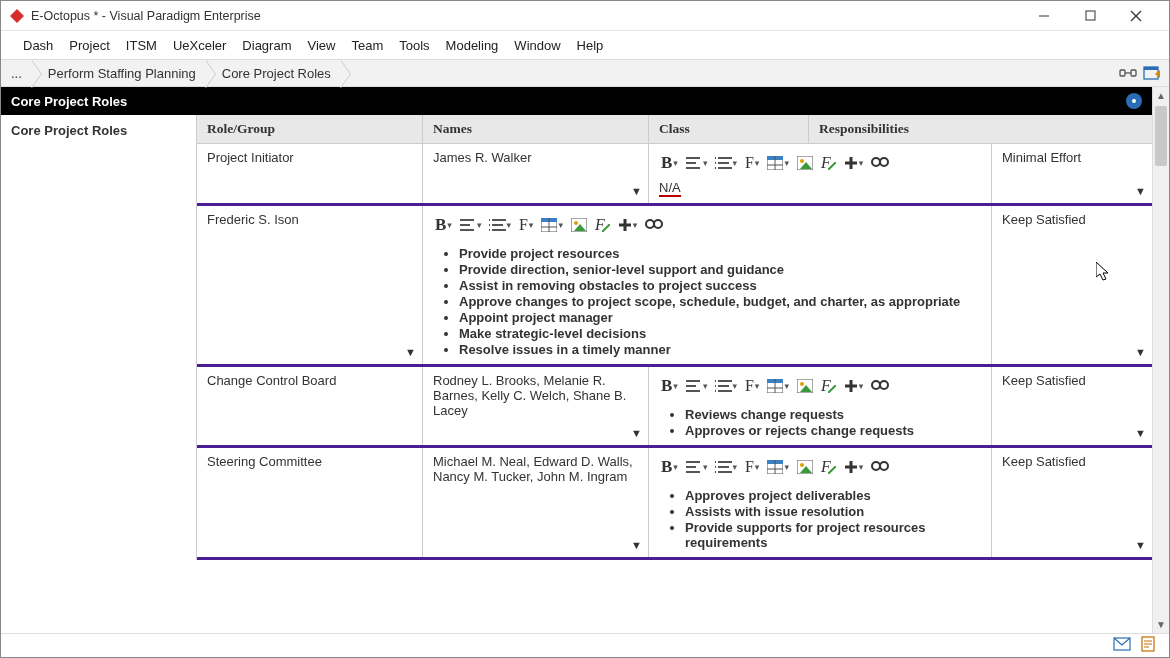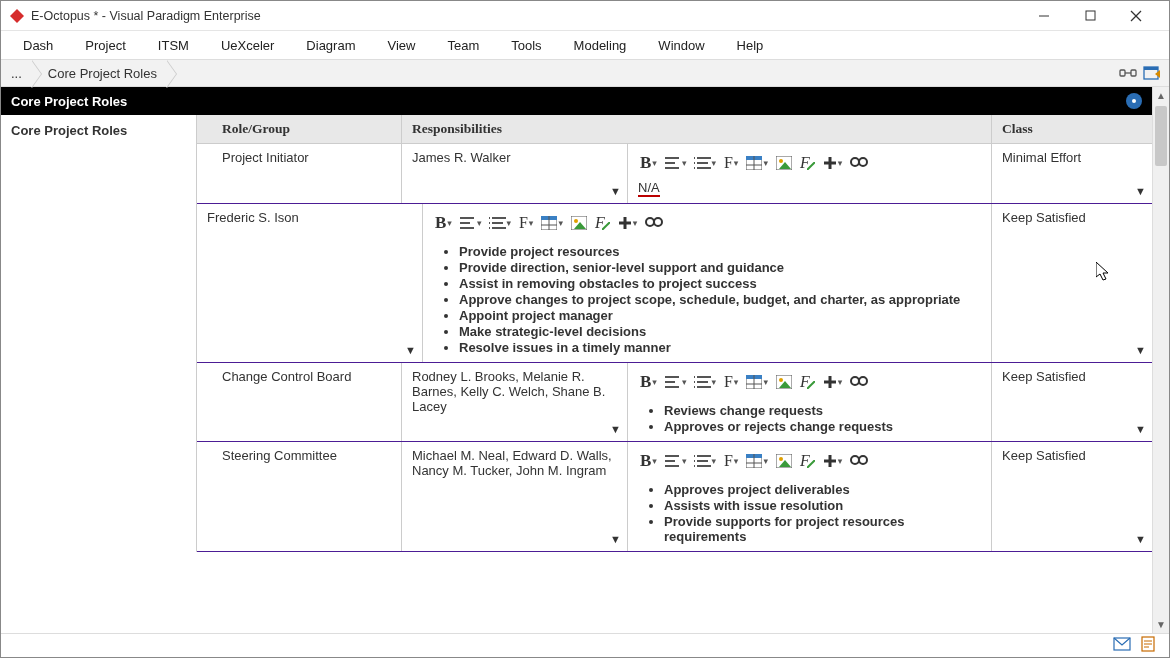--- a/index.html
+++ b/index.html
@@ -4,21 +4,21 @@
 <style>
   * { box-sizing: border-box; }
   html, body { margin:0; padding:0; font-family: "Segoe UI", Arial, sans-serif; font-size:13px; color:#333; background:#fff; }
   .window { width:1170px; height:658px; border:1px solid #888; display:flex; flex-direction:column; position:relative; overflow:hidden; }
   .titlebar { height:30px; display:flex; align-items:center; justify-content:space-between; padding:0 10px 0 8px; border-bottom:1px solid #e5e5e5; }
   .titlebar-left { display:flex; align-items:center; gap:6px; }
   .app-icon { width:16px; height:16px; display:inline-block; }
   .title-text { font-size:12.5px; color:#333; }
   .win-controls { display:flex; }
   .win-btn { width:46px; height:30px; display:flex; align-items:center; justify-content:center; font-size:14px; cursor:pointer; }
-  .menubar { height:28px; display:flex; align-items:center; gap:32px; padding:0 16px 0 22px; font-size:13px; color:#222; }
+  .menubar { height:28px; display:flex; align-items:center; gap:16px; padding:0 16px 0 22px; font-size:13px; color:#222; }
   .menubar span { cursor:pointer; }
   .breadcrumb-row { height:28px; display:flex; align-items:center; justify-content:space-between; background:#f2f2f2; border-top:1px solid #ddd; border-bottom:1px solid #ddd; padding-right:8px; }
   .breadcrumbs { display:flex; align-items:center; height:100%; }
   .crumb { display:flex; align-items:center; height:100%; padding:0 10px 0 16px; position:relative; background:#f2f2f2; font-size:13px; color:#333; cursor:pointer; }
   .crumb.first { padding-left:10px; }
   .crumb::after { content:""; position:absolute; right:-10px; top:0; width:0; height:0; border-top:14px solid transparent; border-bottom:14px solid transparent; border-left:10px solid #ccc; z-index:1; }
   .crumb::before { content:""; position:absolute; right:-9px; top:0; width:0; height:0; border-top:14px solid transparent; border-bottom:14px solid transparent; border-left:10px solid #f2f2f2; z-index:2; }
   .crumb:last-child::after, .crumb:last-child::before { display:block; }
   .bc-icons { display:flex; gap:6px; align-items:center; }
   .bc-icon { width:18px; height:18px; display:flex; align-items:center; justify-content:center; }
@@ -27,25 +27,25 @@
   .open-ref-row { display:flex; justify-content:flex-end; padding:14px 16px 10px 0; }
   .open-ref-btn { border:1px solid #bbb; background:#fff; padding:5px 10px; font-size:12.5px; cursor:pointer; border-radius:2px; }
   .section-header { background:#000; color:#fff; font-weight:bold; padding:6px 10px; font-size:13px; display:flex; justify-content:space-between; align-items:center; }
   .corner-circle { width:16px; height:16px; border-radius:50%; background:#2a6db4; display:flex; align-items:center; justify-content:center; }
   .main-grid { display:flex; }
   .left-panel { width:196px; border-right:1px solid #ccc; padding:8px 10px; font-weight:bold; font-size:13px; }
   .table { flex:1; }
   .thead { display:flex; background:#e8e8e8; border-bottom:1px solid #ccc; }
   .th { padding:6px 10px; font-weight:bold; font-size:13.5px; font-family: Georgia, "Times New Roman", serif; border-right:1px solid #ccc; }
   .th:last-child { border-right:none; }
-  .col-role { width:190px;margin-left:15px; }
+  .col-role { width:226px; }
   .col-names { width:226px; }
   .col-resp { flex:1; }
   .col-class { width:160px; }
-  .row { display:flex; border-bottom:1px solid #4c1d95; }
+  .row { display:flex; border-bottom:3px solid #4c1d95; }
   .cell { padding:6px 10px; font-size:13px; border-right:1px solid #ccc; position:relative; }
   .cell:last-child { border-right:none; }
   .cell .drop { position:absolute; right:6px; bottom:6px; font-size:11px; cursor:pointer; }
   .toolbar { display:flex; align-items:center; gap:4px; padding:2px 0 6px 0; flex-wrap:wrap; }
   .tb-btn { display:inline-flex; align-items:center; gap:1px; padding:1px 2px; cursor:pointer; }
   .tb-btn .caret { font-size:9px; color:#555; }
   .tb-bold { font-family: Georgia, serif; font-size:17px; font-weight:bold; }
   .tb-font { font-family: Georgia, serif; font-size:16px; }
   .tb-lines { display:inline-block; width:16px; height:14px; position:relative; }
   .tb-lines span { position:absolute; height:2px; background:#555; left:0; }
@@ -107,20 +107,23 @@
     <span>Window</span>
     <span>Help</span>
   </div>
 
   <div class="breadcrumb-row">
     <div class="breadcrumbs">
       <div class="crumb first">
           <span>...</span>
         </div>
       <div class="crumb">
+          <span>Perform Staffing Planning</span>
+        </div>
+      <div class="crumb">
           <span>Core Project Roles</span>
         </div>
     </div>
     <div class="bc-icons">
       <span class="bc-icon">
         <svg width="18" height="14" viewBox="0 0 18 14">
             <rect x="1" y="4" width="5" height="6" rx="1" fill="none" stroke="#555" stroke-width="1.3"></rect>
             <rect x="12" y="4" width="5" height="6" rx="1" fill="none" stroke="#555" stroke-width="1.3"></rect>
             <line x1="6" y1="7" x2="12" y2="7" stroke="#555" stroke-width="1.3"></line>
           </svg>
@@ -145,22 +148,23 @@
               <circle cx="5" cy="5" r="2" fill="#fff"></circle>
             </svg>
         </span>
       </div>
 
       <div class="main-grid">
         <div class="left-panel">Core Project Roles</div>
         <div class="table">
           <div class="thead">
             <div class="th col-role">Role/Group</div>
+            <div class="th col-names">Names</div>
+            <div class="th col-class">Class</div>
             <div class="th col-resp">Responsibilities</div>
-            <div class="th col-class">Class</div>
           </div>
           <div id="rows-container">
               <div class="row">
     <div class="cell col-role">Project Initiator</div>
     <div class="cell col-names">James R. Walker
       <span class="drop">▼</span>
     </div>
     <div class="cell col-resp">
                   <div class="toolbar">
     <span class="tb-btn">

